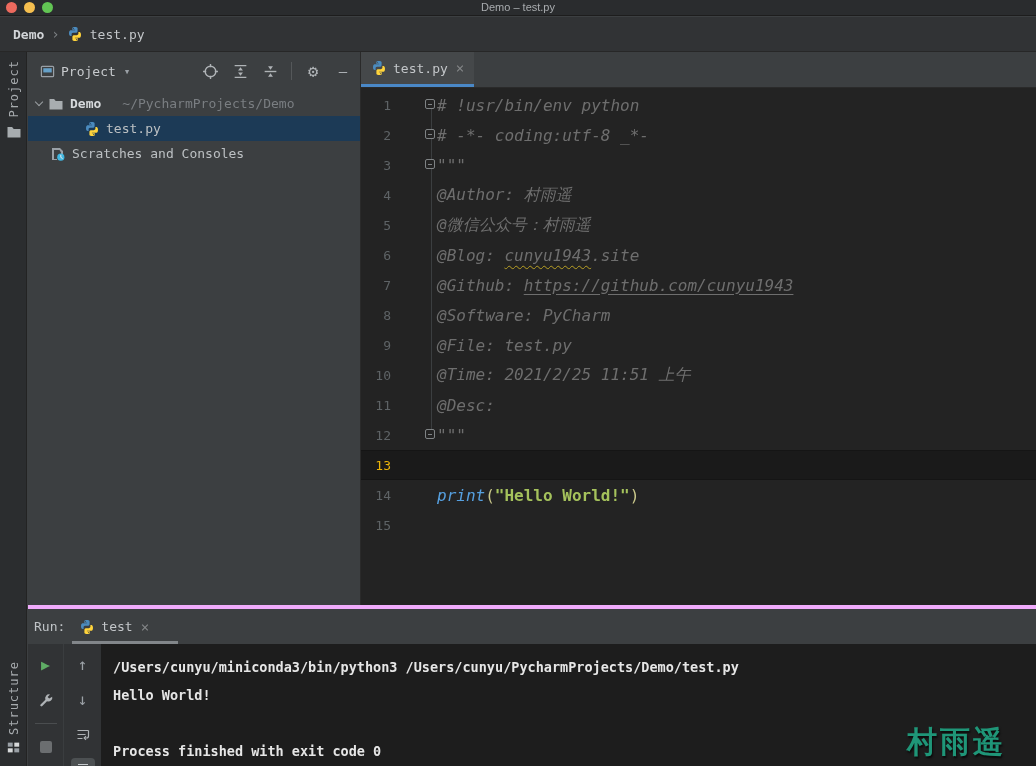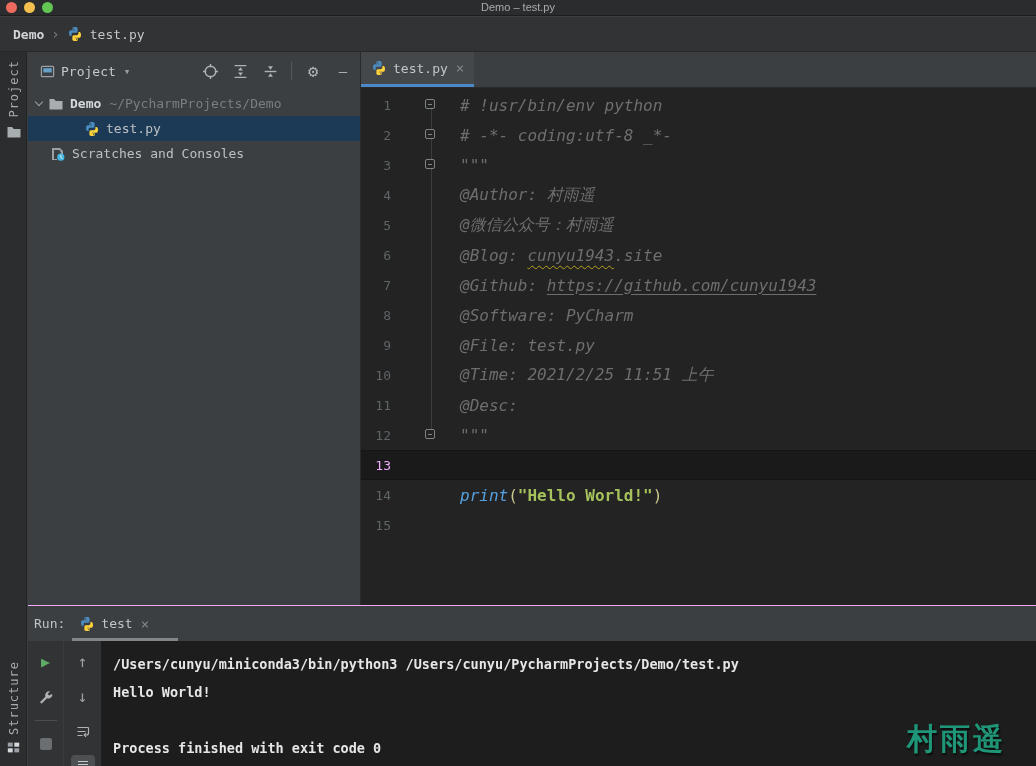--- a/index.html
+++ b/index.html
@@ -39,55 +39,55 @@
   .drop{color:#9aa0a6;font-size:11px;margin-left:2px;}
   .projtools{margin-left:auto;display:flex;align-items:center;gap:12px;}
   .tbicon{display:inline-flex;align-items:center;justify-content:center;width:18px;height:18px;cursor:pointer;}
   .tbsep{width:1px;height:18px;background:#55585a;}
   .uni{color:#afb3b6;font-size:15px;line-height:1;font-style:normal;}
   .uni.gear{font-size:17px;} .uni.minus{font-size:14px;color:#afb3b6;}
   .tree{margin-top:1px;}
   .trow{height:25px;display:flex;align-items:center;gap:6px;font-size:13px;color:#bcc0c3;cursor:pointer;white-space:nowrap;}
   .trow.sel{background:#1c3a56;}
   .trow .label.b{font-weight:bold;color:#d6d9dc;}
-  .trow .path{color:#7a7e82;margin-left:2px;}
+  .trow .path{color:#7a7e82;margin-left:15px;}
   .chev{width:6px;height:6px;border-right:1.6px solid #9ba0a4;border-bottom:1.6px solid #9ba0a4;display:inline-block;flex-shrink:0;}
   .chev.down{transform:rotate(45deg);margin-top:-3px;}
   .chev.right{transform:rotate(-45deg);}
   .chevspace{width:8px;flex-shrink:0;}
   .ticon{display:inline-flex;width:16px;height:16px;flex-shrink:0;}
 
   
   .editor{position:absolute;left:360px;top:52px;width:676px;height:553px;background:#232323;border-left:1px solid #2a2a2a;}
   .tabbar{height:36px;background:#3c3f41;border-bottom:1px solid #2a2a2a;display:flex;}
   .tab{display:inline-flex;align-items:center;gap:6px;padding:0 10px;background:#45484a;
        border-bottom:3px solid #4a88c7;cursor:pointer;}
   .tabicon{display:inline-flex;width:16px;height:16px;}
   .tablabel{font-size:13px;color:#c3c6c9;}
   .tabclose{color:#848688;font-size:14px;margin-left:2px;cursor:pointer;}
   .codearea{position:relative;height:516px;overflow:hidden;}
   .foldline{position:absolute;left:70px;top:14px;width:1px;height:337px;background:#3b3e40;}
   #codelines{position:relative;padding-top:2px;}
   .row{position:relative;height:30px;display:flex;align-items:center;font-size:16px;}
   .row .ln{position:absolute;left:6px;width:24px;text-align:right;font-size:13px;color:#5e6366;font-style:normal;}
-  .row .codetext{margin-left:99px;white-space:pre;}
+  .row .codetext{margin-left:76px;white-space:pre;}
   .row.cur{background:#1a1a1a;box-shadow:inset 0 1px 0 #151515,inset 0 -1px 0 #151515;}
-  .row.cur .ln{color:#f0abfc;}
+  .row.cur .ln{color:#eab308;}
   .foldmark{position:absolute;left:64px;top:50%;margin-top:-6px;width:10px;height:10px;border:1px solid #7f8385;
             border-radius:2px;background:#232323;}
   .foldmark::after{content:"";position:absolute;left:2px;right:2px;top:4px;height:1px;background:#7f8385;}
   .c-comment{color:#6e6e6e;font-style:italic;}
   .c-link{text-decoration:underline;text-underline-offset:3px;}
   .c-typo{text-decoration:underline wavy #b8a024;text-decoration-thickness:1px;text-underline-offset:4px;}
   .c-builtin{color:#56a0e0;font-style:italic;}
   .c-paren{color:#c9c78a;}
   .c-string{color:#a5c25c;font-weight:600;}
 
   
-  .runpanel{position:absolute;left:28px;top:605px;width:1008px;height:161px;background:#3c3f41;border-top:1px solid #f0abfc;}
+  .runpanel{position:absolute;left:28px;top:605px;width:1008px;height:161px;background:#3c3f41;border-top:4px solid #f0abfc;}
   .runheader{position:relative;height:35px;display:flex;align-items:center;padding-left:6px;gap:14px;}
   .runlabel{font-size:13px;color:#bfc3c6;}
   .runtab{display:inline-flex;align-items:center;gap:6px;cursor:pointer;}
   .rununderline{position:absolute;left:44px;bottom:0;width:106px;height:3px;background:#82868a;}
   .runbody{display:flex;height:125px;}
   .runtools{width:35px;background:#313335;display:flex;flex-direction:column;align-items:center;padding-top:9px;gap:11px;}
   .runtools.col2{width:38px;border-left:1px solid #3a3d3f;}
   .rbtn{width:24px;height:24px;display:flex;align-items:center;justify-content:center;cursor:pointer;flex-shrink:0;}
   .rbtn.active{background:#4c5052;border-radius:4px;}
   .rsep{width:22px;height:1px;background:#4a4d4f;flex-shrink:0;}

